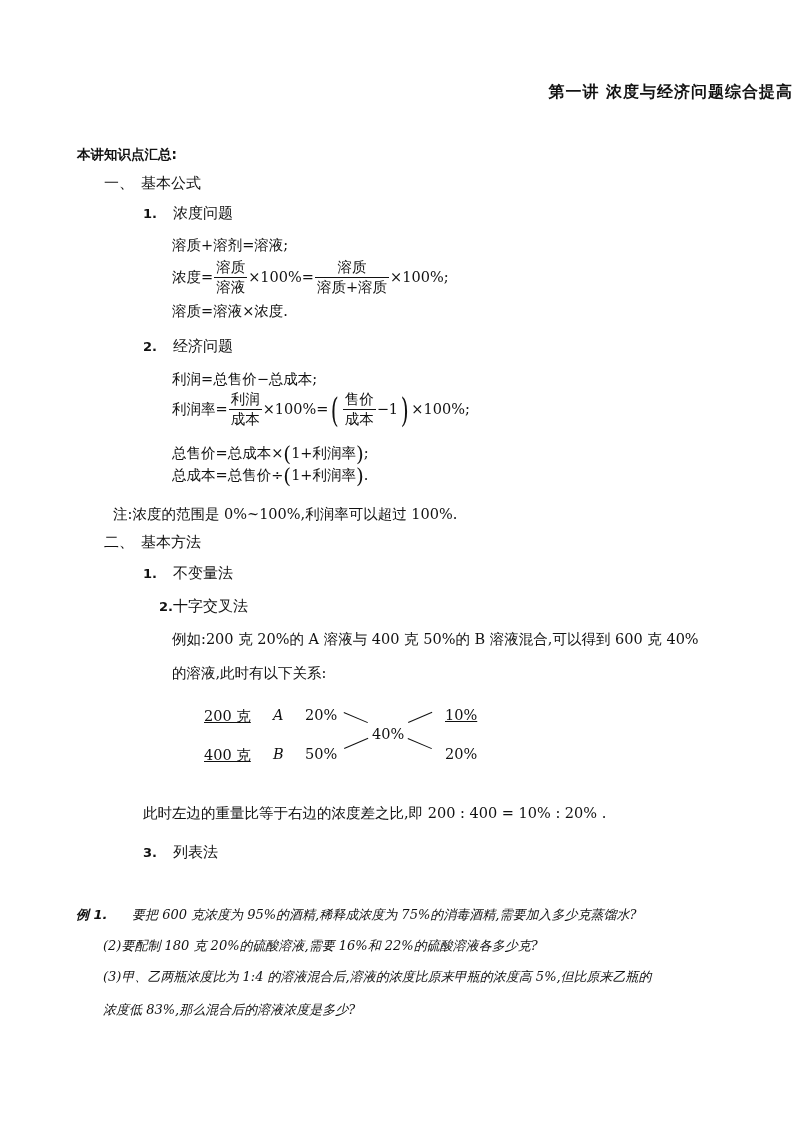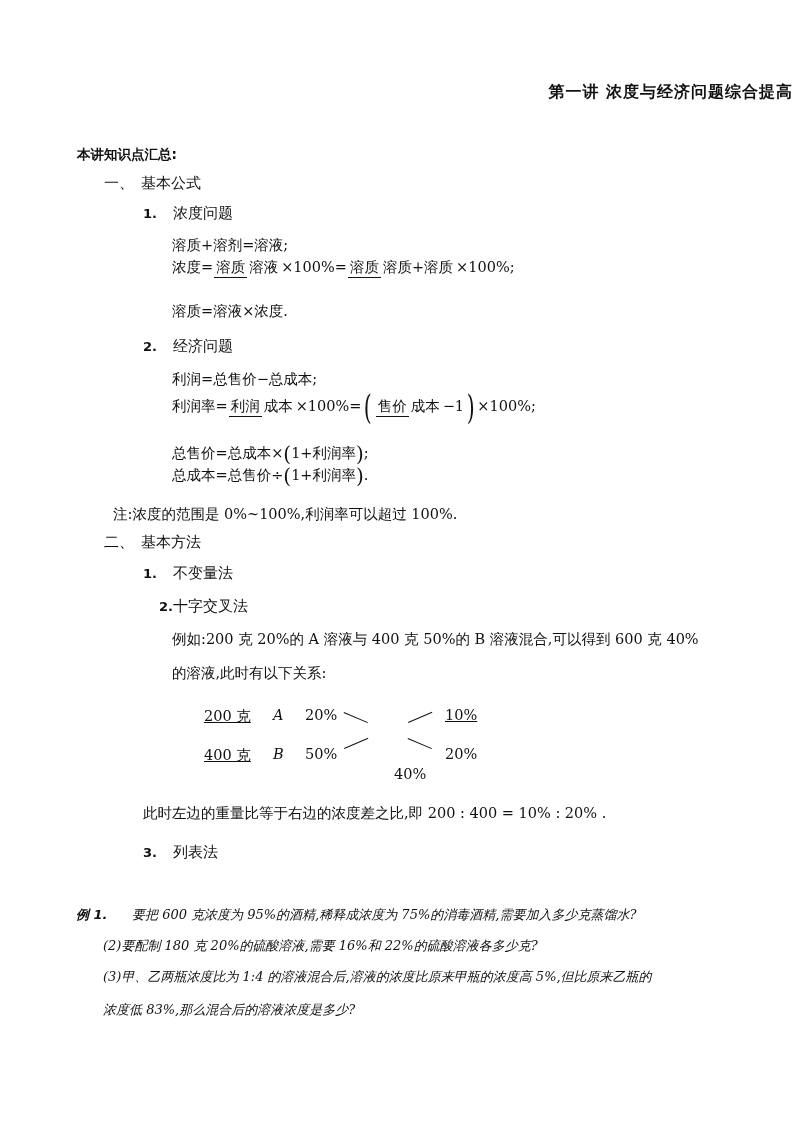--- a/index.html
+++ b/index.html
@@ -6,21 +6,21 @@
   body { width: 793px; height: 1122px; position: relative; overflow: hidden;
          font-family: "DejaVu Serif", "Liberation Serif", serif; color: #111; }
   .abs { position: absolute; white-space: nowrap; }
   .title { left: 0; width: 793px; top: 82px; text-align: right; font-size: 16px; font-weight: bold;
            font-family: "DejaVu Sans", sans-serif; letter-spacing: 1px; }
   .summary { left: 77px; top: 146px; font-size: 13.5px; font-weight: bold; font-family: "DejaVu Sans", sans-serif; }
   .h1 { font-size: 15px; }
   .h2 { font-size: 15px; }
   .num { font-family: "DejaVu Sans", sans-serif; font-weight: bold; font-size: 13px; display: inline-block; width: 30px; }
   .f { font-size: 14.5px; }
-  .frac { display: inline-flex; flex-direction: row; vertical-align: middle; text-align: center; margin: 0 1px; }
+  .frac { display: inline-flex; flex-direction: column; vertical-align: middle; text-align: center; margin: 0 1px; }
   .frac .n { border-bottom: 1px solid #111; padding: 0 2px; line-height: 19px; }
   .frac .d { line-height: 19px; padding: 0 2px; text-align: center; }
   .paren { font-size: 34px; font-weight: 100; vertical-align: middle; line-height: 1; transform: scaleX(0.6); display: inline-block; }
   .paren-s { font-size: 20px; vertical-align: middle; }
   .body { font-size: 14.5px; }
   .ul { text-decoration: underline; }
   i { font-style: italic; }
   .line { position: absolute; height: 1px; background: #111; transform-origin: 0 0; }
   .ex { font-size: 13px; font-style: italic; }
 </style>
@@ -92,21 +92,21 @@
 
 <div class="abs body" style="left:172px; top:630px;">例如:200 克 20%的 A 溶液与 400 克 50%的 B 溶液混合,可以得到 600 克 40%</div>
 <div class="abs body" style="left:172px; top:664px;">的溶液,此时有以下关系:</div>
 
 <div>
   <div class="abs body ul" style="left:204px; top:707px;">200 克</div>
   <div class="abs body" style="left:273px; top:707px;"><i>A</i></div>
   <div class="abs body" style="left:305px; top:707px;">20%</div>
   <div class="abs body ul" style="left:445px; top:707px;">10%</div>
 
-  <div class="abs body" style="left:394px; top:726px;margin-top:40px;">40%</div>
+  <div class="abs body" style="left:372px; top:726px;">40%</div>
 
   <div class="abs body ul" style="left:204px; top:746px;">400 克</div>
   <div class="abs body" style="left:273px; top:746px;"><i>B</i></div>
   <div class="abs body" style="left:305px; top:746px;">50%</div>
   <div class="abs body" style="left:445px; top:746px;">20%</div>
 
   <div class="line" style="left:344px; top:712px; width:26px; transform: rotate(23deg);"></div>
   <div class="line" style="left:408px; top:722px; width:26px; transform: rotate(-23deg);"></div>
   <div class="line" style="left:344px; top:748px; width:26px; transform: rotate(-23deg);"></div>
   <div class="line" style="left:408px; top:738px; width:26px; transform: rotate(23deg);"></div>

